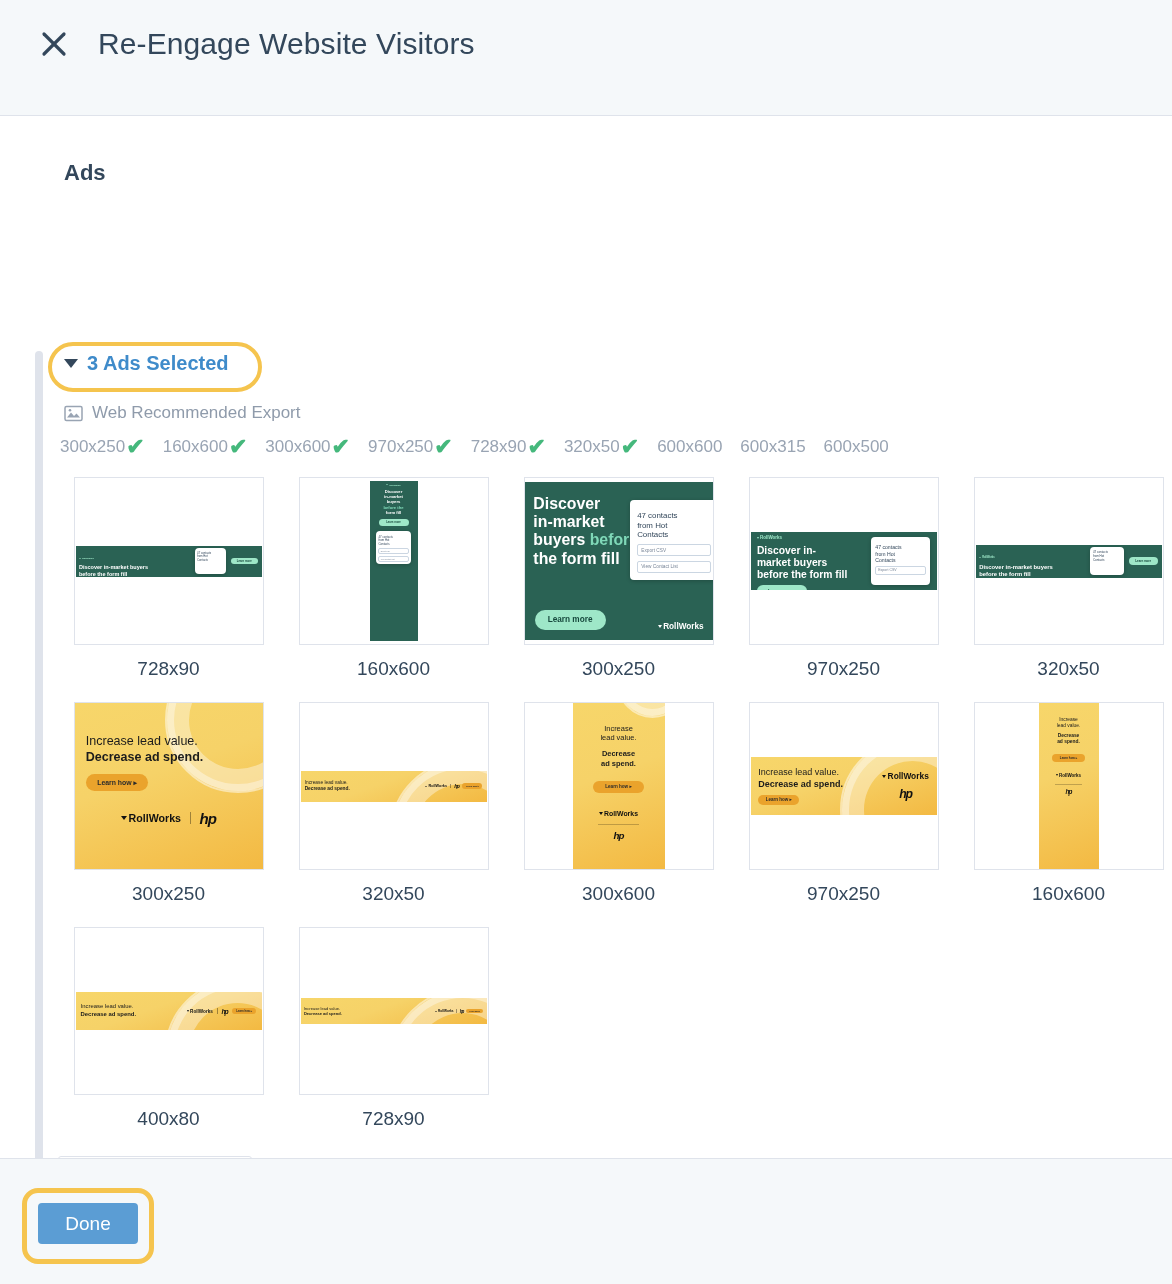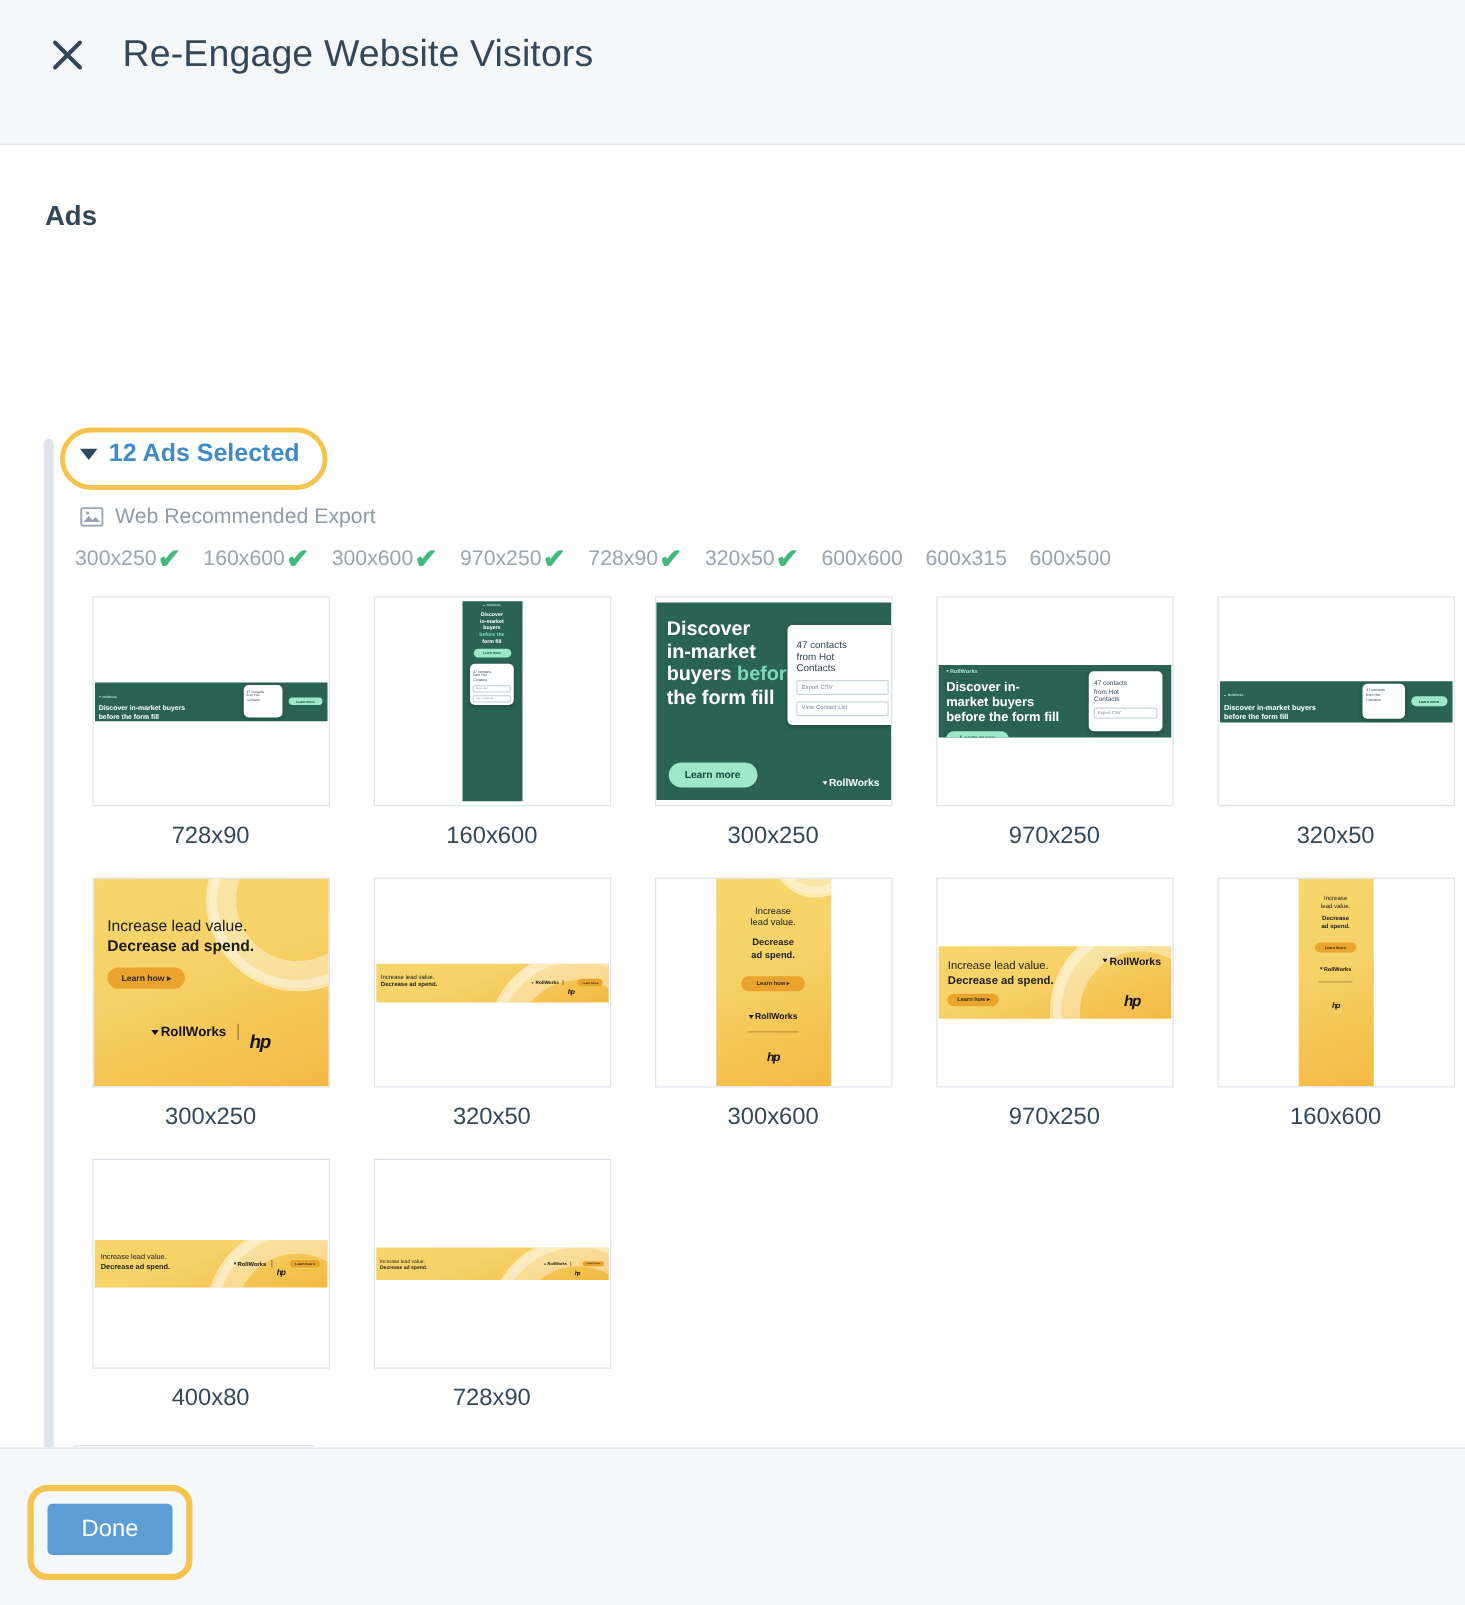--- a/index.html
+++ b/index.html
@@ -40,20 +40,21 @@
     line-height:44px;
     letter-spacing:.1px;
   }
 
   
   .body-area {
     position:relative;
     height:1042px;
     background:#fff;
     overflow:hidden;
+    padding-left:28px;
   }
   .section-title {
     font-size:22px;
     font-weight:700;
     color:#33475b;
     padding:44px 0 0 36px;
     margin:0;
   }
 
   
@@ -226,21 +227,20 @@
   .ad.yellow .cta {
     background:#eaa32c; color:#2b2b2b;
     border-radius:99px; font-weight:700;
     display:flex; align-items:center; justify-content:center;
     white-space:nowrap;
   }
   .hp {
     font-weight:700; font-style:italic;
     letter-spacing:-1px; color:#111;
     white-space:nowrap;
-    margin-top:15px;
   }
   .divider-v { background:rgba(0,0,0,.35); flex:none; }
 
   
   .choose-btn {
     margin-top:12px;
     margin-left:2px;
     width:194px; height:62px;
     border:1px solid #dfe3eb;
     background:#fff;
@@ -297,21 +297,21 @@
   <h2 class="section-title">Ads</h2>
 
   <div class="scroll-track"></div>
 
   <div class="panel">
 
     <div class="selected-row">
       <div class="ring"></div>
       <button class="ads-selected">
         <span class="caret"></span>
-        <span>12 Ads Selected</span>
+        <span>3 Ads Selected</span>
       </button>
     </div>
 
     <div class="rec-row">
       <span>
         <svg class="img-icon" width="19" height="17" viewBox="0 0 19 17">
           <rect x="1" y="1.5" width="17" height="14" rx="1.5" fill="none" stroke="#99a4b3" stroke-width="1.5"></rect>
           <path d="M3 12.5 L7 7.5 L10 11 L12.5 8.5 L16 12.5 Z" fill="#99a4b3"></path>
           <circle cx="6" cy="5.3" r="1.3" fill="#99a4b3"></circle>
         </svg>

